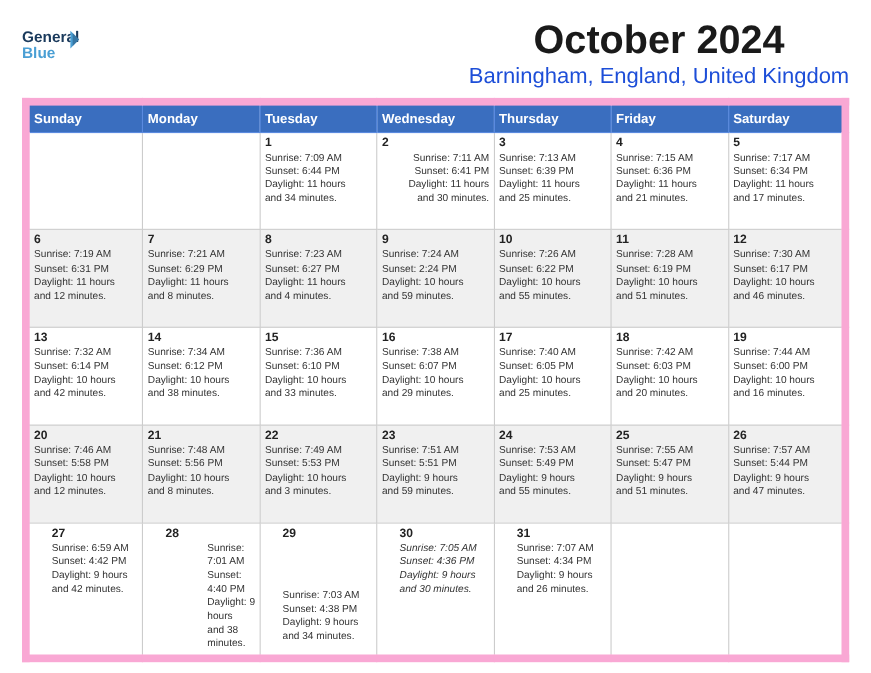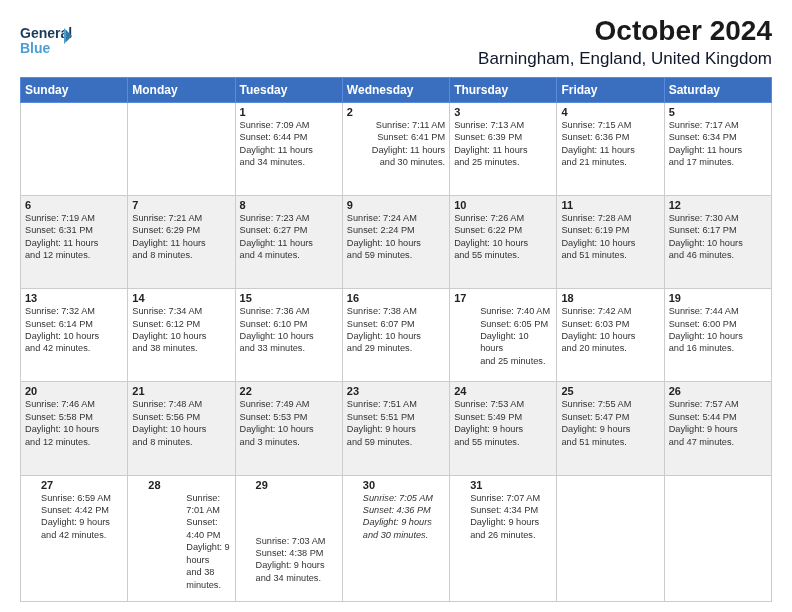--- a/index.html
+++ b/index.html
@@ -25,33 +25,34 @@
     }
     .logo {
       display: flex;
       align-items: center;
       margin-top: 4px;
     }
     .title-block {
       text-align: right;
     }
     .month-title {
-      font-size: 28px;
+      font-size: 36px;
       font-weight: bold;
       color: #1a1a1a;
       line-height: 1.1;
+      text-align: center;
     }
     .location {
-      font-size: 17px;
-      color: #0f172a;
+      font-size: 20px;
+      color: #1d4ed8;
       margin-top: 2px;
     }
     .calendar {
       flex: 1;
-      border: 1px solid #f9a8d4;
+      border: 7px solid #f9a8d4;
       border-collapse: collapse;
       width: 100%;
       table-layout: fixed;
     }
     .calendar th {
       background: #3a6ebf;
       color: #fff;
       font-size: 12px;
       font-weight: bold;
       padding: 5px 4px;
@@ -234,21 +235,21 @@
           </td>
           <td>
             <span class="day-num">16</span>
             <div class="day-info" style="white-space: pre-line;">Sunrise: 7:38 AM
 Sunset: 6:07 PM
 Daylight: 10 hours
 and 29 minutes.</div>
           </td>
           <td>
             <span class="day-num">17</span>
-            <div class="day-info" style="white-space: pre-line; margin-left: 26px;">Sunrise: 7:40 AM
+            <div class="day-info" style="white-space: pre-line;">Sunrise: 7:40 AM
 Sunset: 6:05 PM
 Daylight: 10 hours
 and 25 minutes.</div>
           </td>
           <td>
             <span class="day-num">18</span>
             <div class="day-info" style="white-space: pre-line;">Sunrise: 7:42 AM
 Sunset: 6:03 PM
 Daylight: 10 hours
 and 20 minutes.</div>

